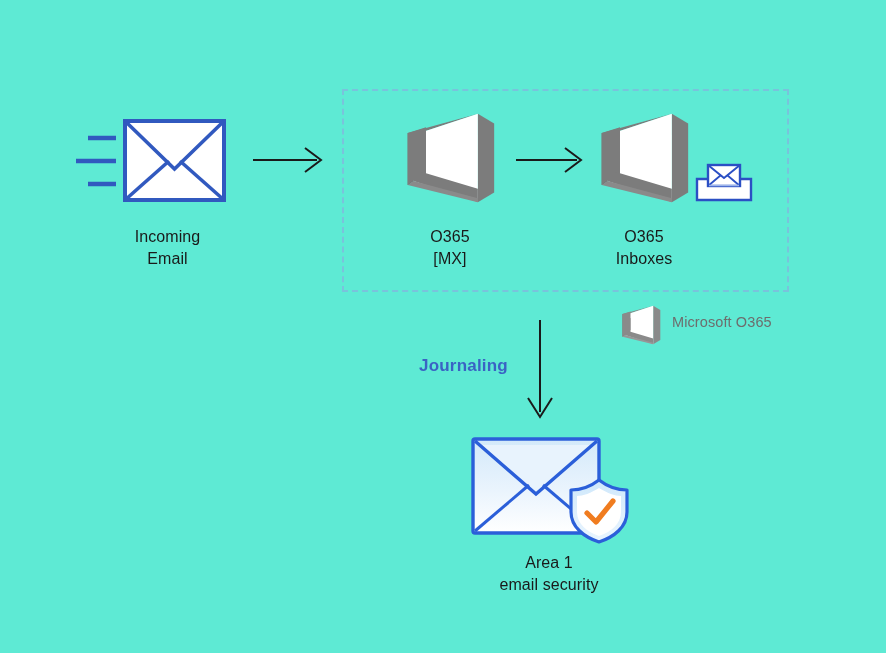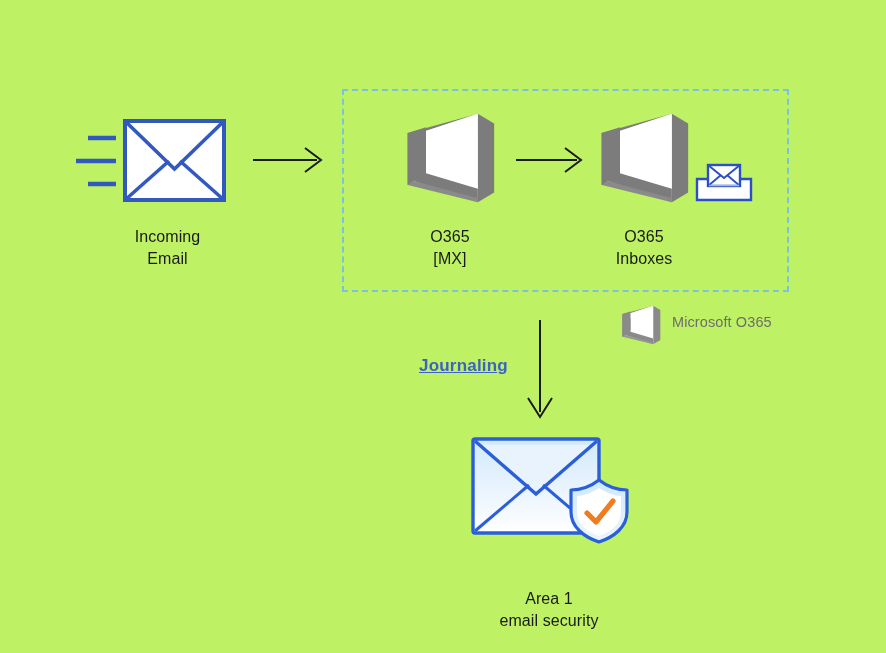--- a/index.html
+++ b/index.html
@@ -9,21 +9,21 @@
     background: #ffffff;
   }
   body {
     font-family: "Liberation Sans", sans-serif;
     -webkit-font-smoothing: antialiased;
   }
   #canvas {
     position: relative;
     width: 886px;
     height: 653px;
-    background: #bef264;
+    background: #5eead4;
     overflow: hidden;
   }
   .abs { position: absolute; }
 
   
   .label {
     position: absolute;
     text-align: center;
     color: #1a1a1a;
     font-size: 16px;
@@ -152,21 +152,21 @@
       <path d="M79 4 L12 26 L12 74 L6 78 L6 24 Z" fill="#8a8a8a"></path>
       <path d="M79 4 L79 96 L12 74 L12 26 Z" fill="#ffffff"></path>
       <path d="M12 26 L12 74 L79 96 L79 82 L25 66 L25 34 Z" fill="#8a8a8a"></path>
       <path d="M6 24 L12 26 L12 74 L6 78 Z" fill="#7d7d7d"></path>
       <path d="M12 74 L6 78 L79 96 L79 92 Z" fill="#979797"></path>
       <path d="M6 24 L25 18 L25 62 L6 78 Z" fill="#8a8a8a"></path>
     </svg>
   </div>
   <div class="legend-label" style="left:672px; top:314px;text-align:center;">Microsoft O365</div>
 
-  <div class="label-blue" style="left:419px; top:356px;text-decoration:underline;">Journaling</div>
+  <div class="label-blue" style="left:419px; top:356px;">Journaling</div>
 
   <div class="abs" style="left:522px; top:320px; width:36px; height:104px;">
     <svg width="36" height="104" viewBox="0 0 36 104">
       <line x1="18" y1="0" x2="18" y2="92" stroke="#1a1a1a" stroke-width="2"></line>
       <polyline points="6,78 18,97 30,78" fill="none" stroke="#1a1a1a" stroke-width="2" stroke-linejoin="miter" stroke-linecap="butt"></polyline>
     </svg>
   </div>
 
   <div class="abs" style="left:466px; top:432px; width:166px; height:112px;">
     <svg width="166" height="112" viewBox="0 0 166 112">
@@ -197,16 +197,16 @@
       <path d="M133 48 C142 55 153 58 161 58 L161 80
                C161 95 148 105 133 110 C118 105 105 95 105 80
                L105 58 C113 58 124 55 133 48 Z" fill="url(#shieldGrad)" stroke="#2b5fd9" stroke-width="3.2" stroke-linejoin="round"></path>
       <path d="M133 56 C141 61 149 64 155 64 L155 80
                C155 92 145 100 133 104 C121 100 111 92 111 80
                L111 64 C117 64 125 61 133 56 Z" fill="#ffffff"></path>
 
       <path d="M121 81 L130 90 L147 69" fill="none" stroke="#f07c1f" stroke-width="5.2" stroke-linecap="round" stroke-linejoin="round"></path>
     </svg>
   </div>
-  <div class="label" style="left:459px; top:588px; width:180px;">Area 1
+  <div class="label" style="left:459px; top:552px; width:180px;">Area 1
 email security</div>
 
 </div>
 
 </body></html>

